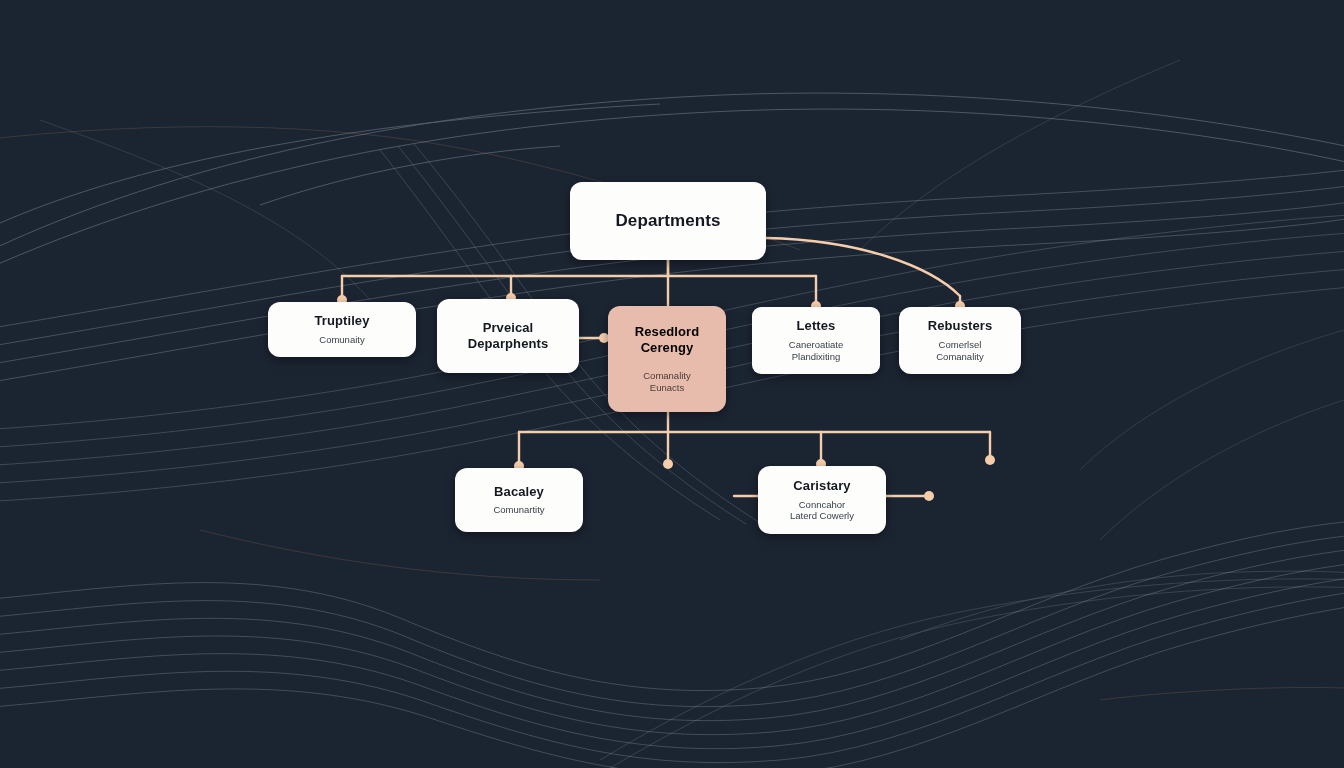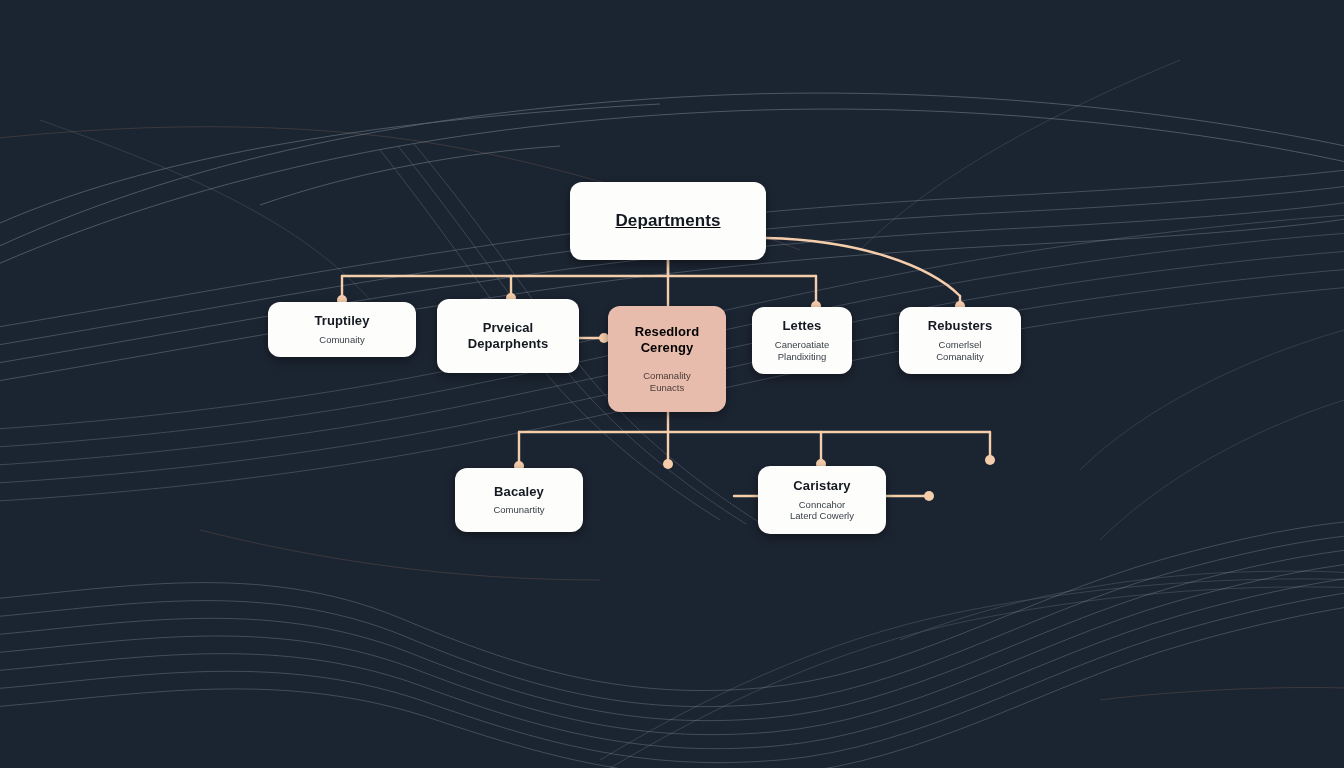--- a/index.html
+++ b/index.html
@@ -137,42 +137,42 @@
     <circle cx="668" cy="464" r="5"></circle>
     <circle cx="821" cy="464" r="5"></circle>
     <circle cx="990" cy="460" r="5"></circle>
     <circle cx="604" cy="338" r="5"></circle>
     <circle cx="929" cy="496" r="5"></circle>
   </g>
 </svg>
 
 <div id="node-layer">
 
-  <div class="node root" style="left: 570px; top: 182px; width: 196px; height: 78px; text-decoration: underline;">
+  <div class="node root" style="left: 570px; top: 182px; width: 196px; height: 78px;">
     <div class="title">Departments</div>
   </div>
 
   <div class="node lvl1" style="left: 268px; top: 302px; width: 148px; height: 55px;">
     <div class="title">Truptiley</div>
     <div class="sub">Comunaity</div>
   </div>
 
   <div class="node lvl1" style="left: 437px; top: 299px; width: 142px; height: 74px;">
     <div class="title">Prveical</div>
     <div class="title">Deparphents</div>
   </div>
 
   <div class="node lvl1 highlight" style="left: 608px; top: 306px; width: 118px; height: 106px;">
     <div class="title">Resedlord</div>
     <div class="title">Cerengy</div>
     <div class="sub">Comanality</div>
     <div class="sub" style="margin-top:0">Eunacts</div>
   </div>
 
-  <div class="node lvl1" style="left: 752px; top: 307px; width: 100px; height: 67px;">
+  <div class="node lvl1" style="left: 752px; top: 307px; width: 128px; height: 67px; border-radius: 9px;">
     <div class="title">Lettes</div>
     <div class="sub">Caneroatiate</div>
     <div class="sub" style="margin-top:0">Plandixiting</div>
   </div>
 
   <div class="node lvl1" style="left: 899px; top: 307px; width: 122px; height: 67px;">
     <div class="title">Rebusters</div>
     <div class="sub">Comerlsel</div>
     <div class="sub" style="margin-top:0">Comanality</div>
   </div>

